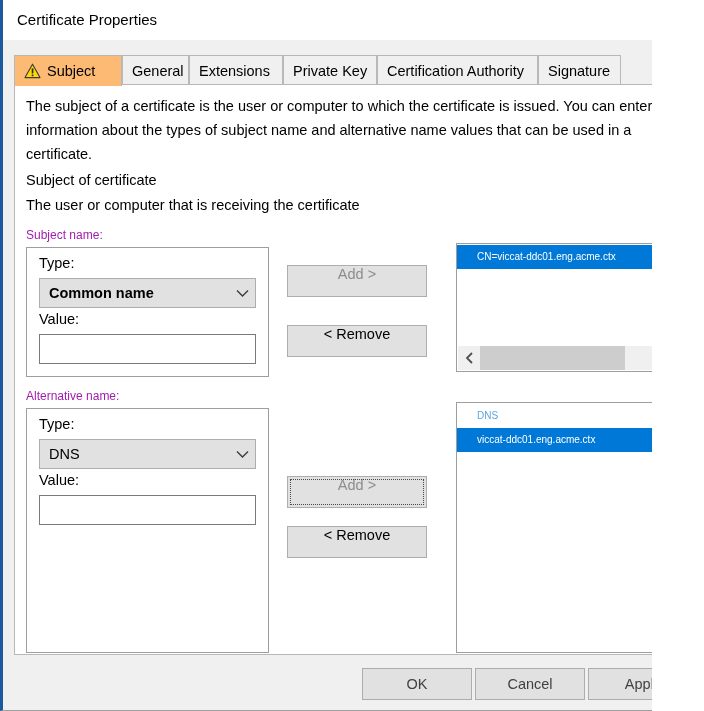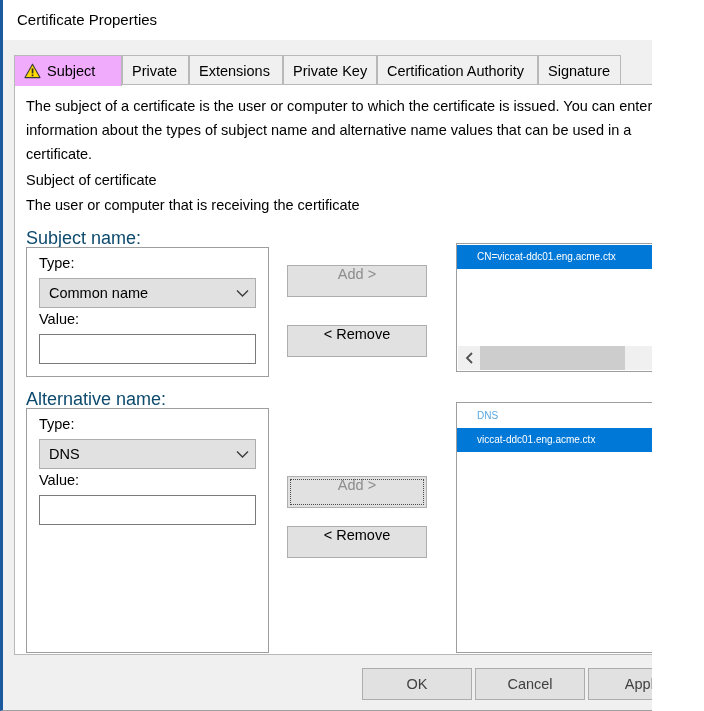--- a/index.html
+++ b/index.html
@@ -78,21 +78,21 @@
     border-bottom: none;
     display: flex;
     align-items: center;
     padding: 0 9px;
     font-size: 14.5px;
     color: #000;
     white-space: nowrap;
     cursor: default;
   }
   .tab.active {
-    background: #f0abfc;
+    background: #fdba74;
     border-color: #b8b8b8;
     z-index: 5;
     height: 31px;
   }
   .tab .warn-icon {
     margin-right: 6px;
     display: inline-flex;
     align-items: center;
   }
 
@@ -123,22 +123,22 @@
     font-size: 14.5px;
     color: #000;
     white-space: nowrap;
   }
   #subject-of-cert { top: 87px; }
   #subject-of-cert-desc { top: 112px; }
 
   
   .grouplabel {
     position: absolute;
-    font-size: 18px;
-    color: #0c4a6e;
+    font-size: 12px;
+    color: #a21caf;
     white-space: nowrap;
   }
   .groupbox {
     position: absolute;
     box-sizing: border-box;
     border: 1px solid #9e9e9e;
     background: #ffffff;
   }
   .inner-label {
     position: absolute;
@@ -322,21 +322,21 @@
           <svg width="17" height="16" viewBox="0 0 17 16">
             <path d="M8.5 1.2 L16 14.6 L1 14.6 Z" fill="#ffd900" stroke="#3a3a3a" stroke-width="1.1" stroke-linejoin="round"></path>
             <rect x="7.7" y="5.4" width="1.7" height="5" fill="#2b2b2b"></rect>
             <rect x="7.7" y="11.5" width="1.7" height="1.7" fill="#2b2b2b"></rect>
           </svg>
         </span>
         <span>Subject</span>
       </div>
 
       <div class="tab" style="left:108px;width:67px;">
-        <span>Private</span>
+        <span>General</span>
       </div>
 
       <div class="tab" style="left:175px;width:94px;">
         <span>Extensions</span>
       </div>
 
       <div class="tab" style="left:269px;width:94px;">
         <span>Private Key</span>
       </div>
 
@@ -356,21 +356,21 @@
       <div class="sublabel" id="subject-of-cert">Subject of certificate</div>
 
       <div class="sublabel" id="subject-of-cert-desc">The user or computer that is receiving the certificate</div>
 
       <div class="grouplabel" style="left:11px;top:143px;">Subject name:</div>
 
       <div class="groupbox" style="left:11px;top:162px;width:243px;height:130px;">
 
         <div class="inner-label" style="left:12px;top:7px;">Type:</div>
 
-        <div class="combo" style="left:12px;top:30px;width:217px;">
+        <div class="combo" style="left:12px;top:30px;width:217px;font-weight:bold;">
           <span class="combo-text">Common name</span>
           <span class="chev">
             <svg width="13" height="9" viewBox="0 0 13 9">
               <path d="M1 1.5 L6.5 7 L12 1.5" stroke="#3c3c3c" stroke-width="1.4" fill="none"></path>
             </svg>
           </span>
         </div>
 
         <div class="inner-label" style="left:12px;top:63px;">Value:</div>
 

